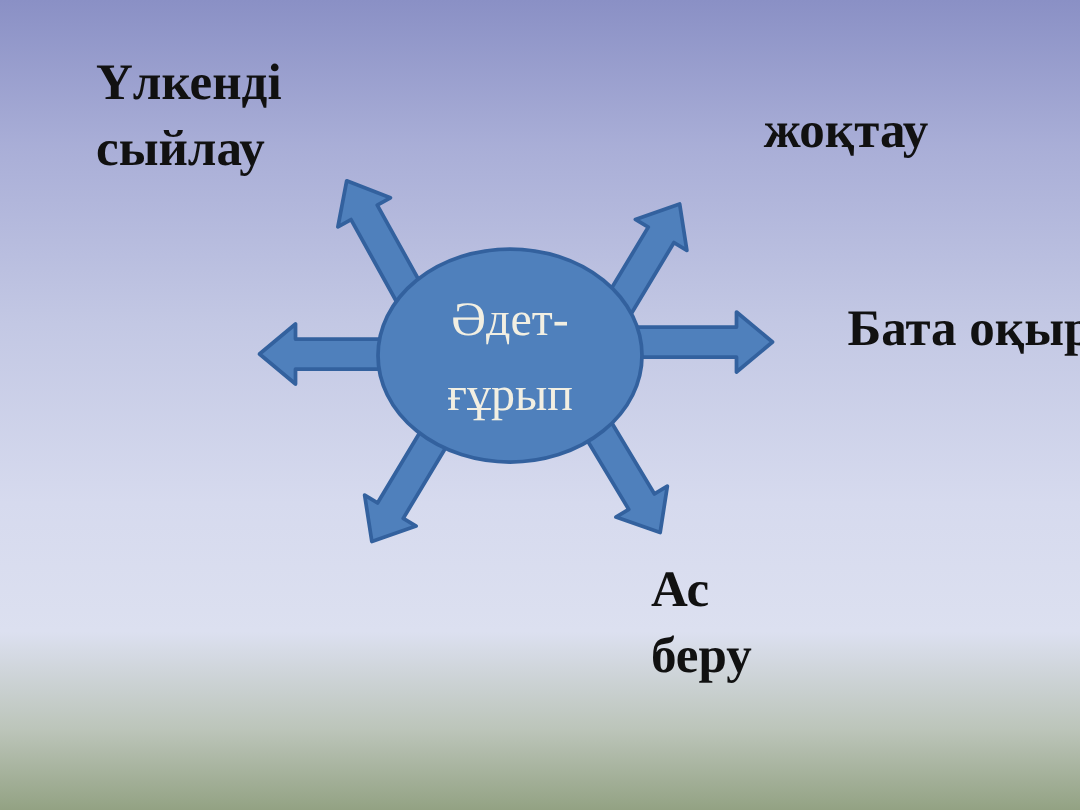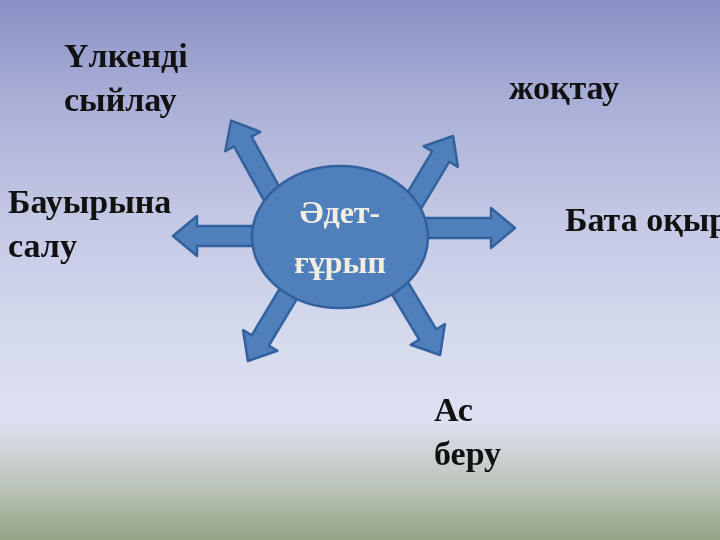--- a/index.html
+++ b/index.html
@@ -19,32 +19,32 @@
     font-size:34px;
     line-height:44px;
     color:#111111;
     white-space:pre-line;
   }
   .center-label{
     position:absolute;
     left:252px;top:166px;width:176px;height:142px;
     display:flex;align-items:center;justify-content:center;
     text-align:center;
-    font-weight:bold;
+    font-weight:normal;
     font-size:32px;
     line-height:50px;
     color:#f2efe2;
     white-space:pre-line;
   }
   .lbl-top-left{left:64px;top:34px;width:200px;}
   .lbl-top-right{left:464px;top:66px;width:200px;text-align:center;}
   .lbl-left{left:8px;top:180px;width:200px;}
   .lbl-right{left:517px;top:198px;width:200px;margin-left:48px;}
   .lbl-bottom-left{left:92px;top:378px;width:200px;}
-  .lbl-bottom-right{left:434px;top:388px;width:160px;}
+  .lbl-bottom-right{left:434px;top:372px;width:160px;}
 </style>
 </head>
 <body>
 
 <div class="slide">
 
   <svg class="diagram-svg" viewBox="0 0 720 540">
 
     <g stroke-width="2.5" stroke-linejoin="round">
 
@@ -65,22 +65,20 @@
   </svg>
 
   <div class="center-label">Әдет-
 ғұрып</div>
 
   <div class="spoke-label lbl-top-left">Үлкенді
 сыйлау</div>
 
   <div class="spoke-label lbl-top-right">жоқтау</div>
 
-  <div class="spoke-label lbl-left">Бауырына
-салу</div>
 
   <div class="spoke-label lbl-right">Бата оқыр</div>
 
 
   <div class="spoke-label lbl-bottom-right">Ас
 беру</div>
 
 </div>
 
 </body></html>

